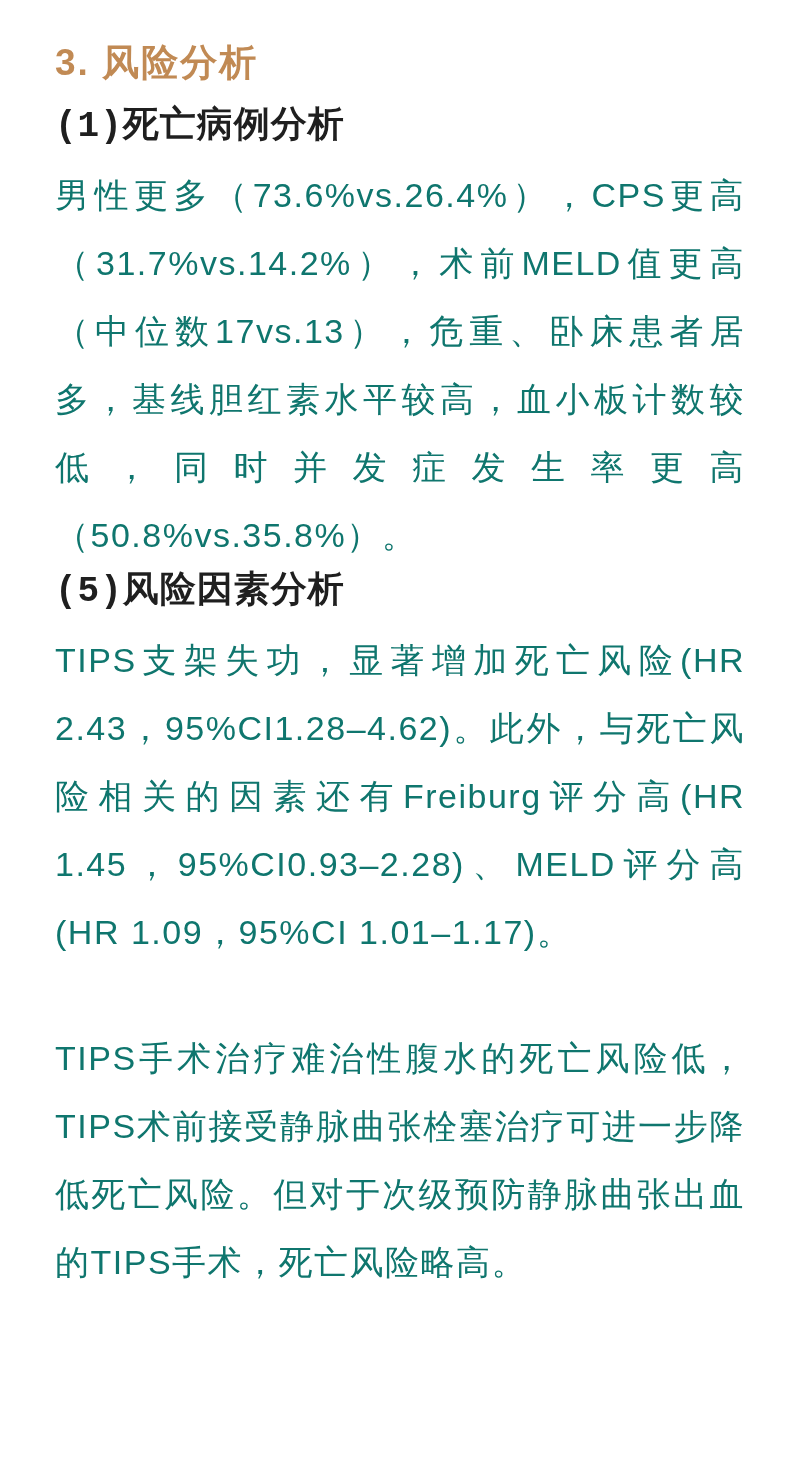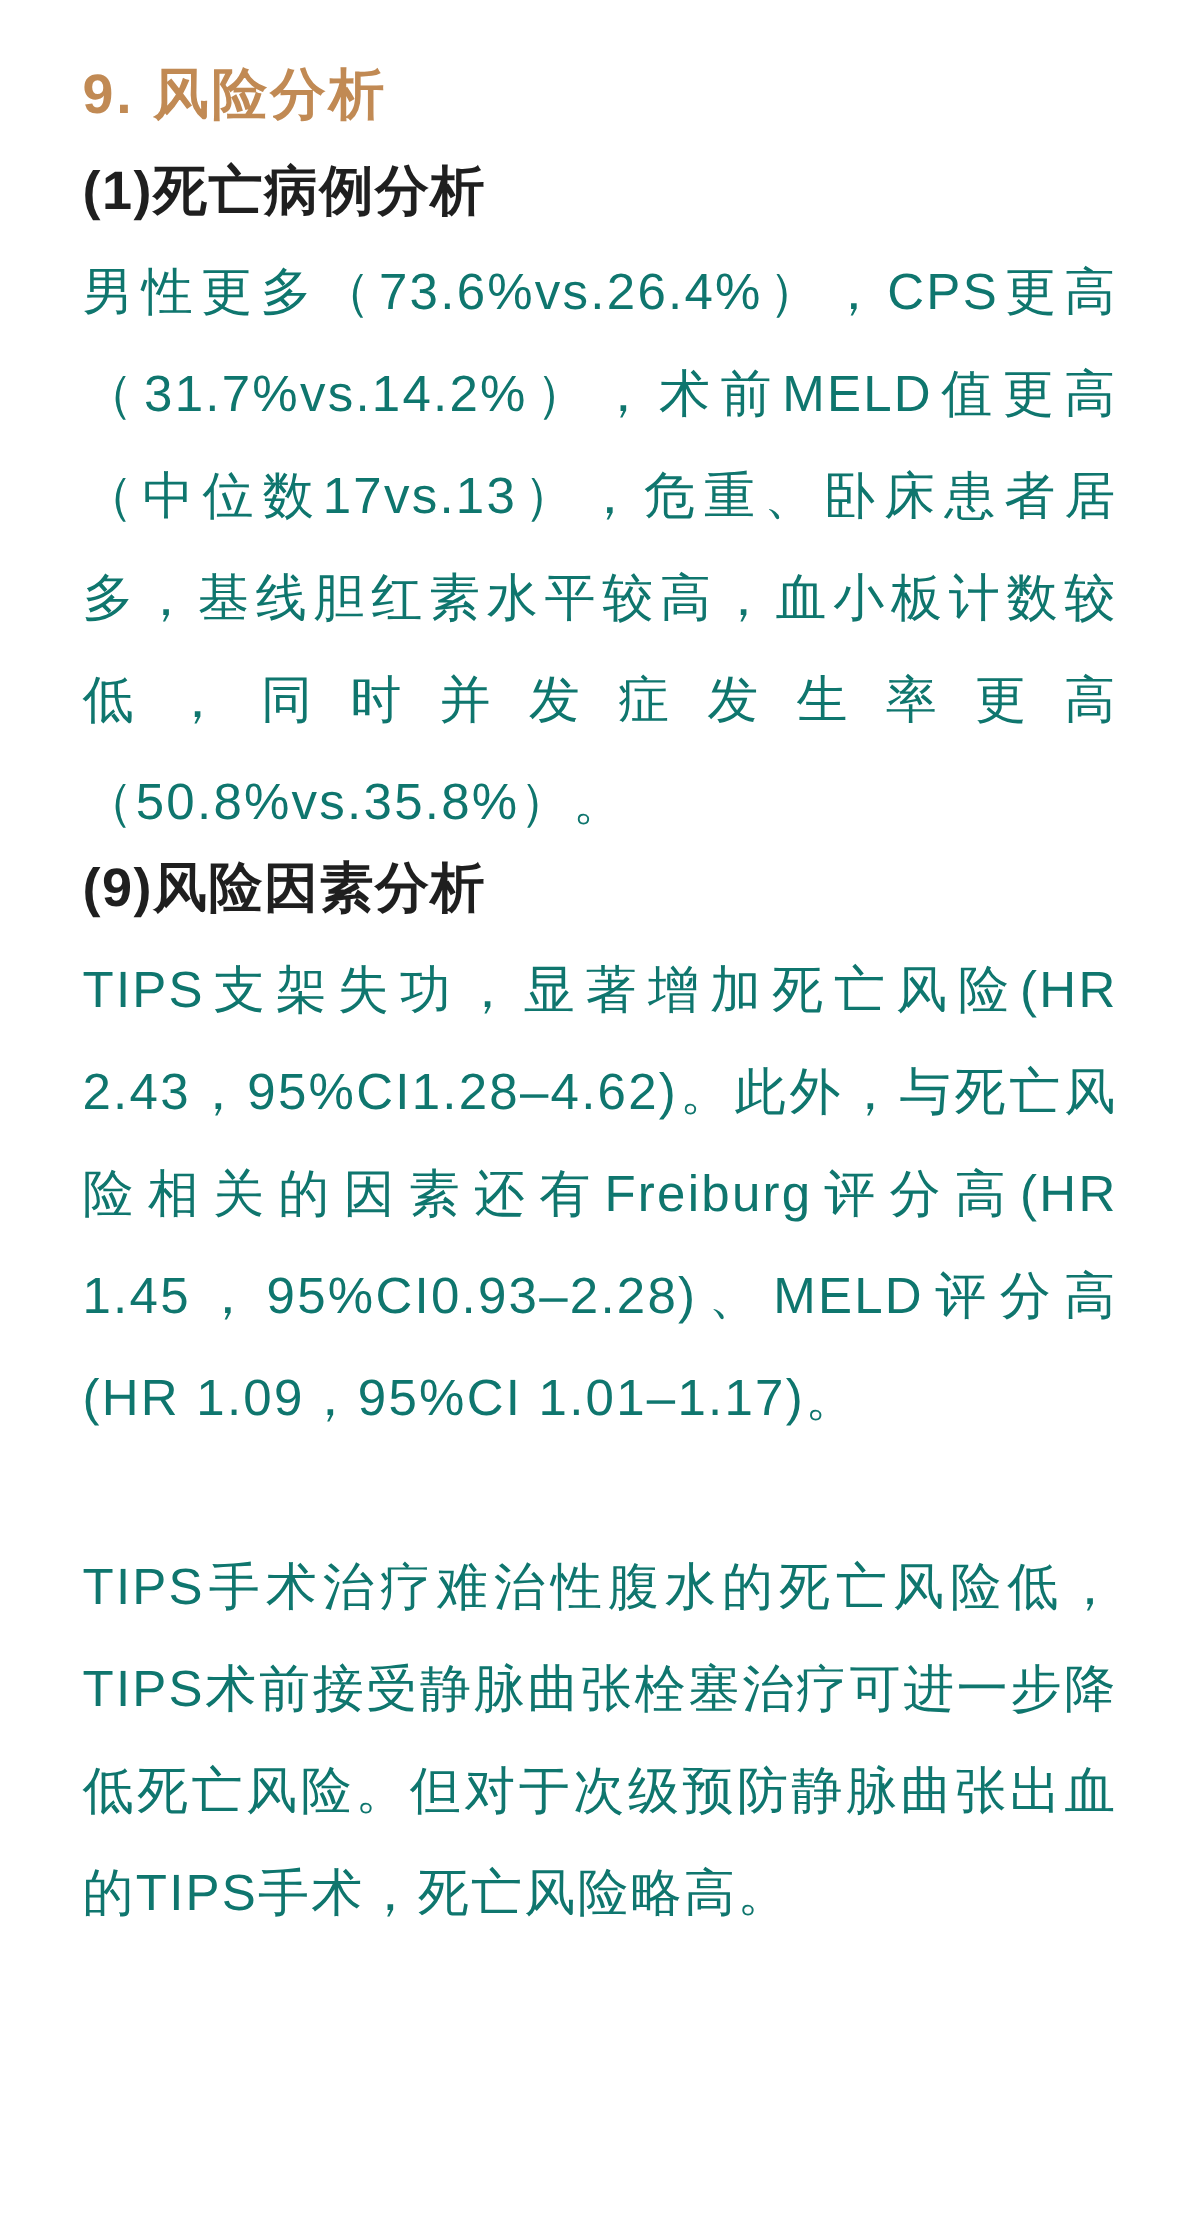--- a/index.html
+++ b/index.html
@@ -27,20 +27,21 @@
     line-height: 1.25;
     margin: 0 0 18px 0;
   }
   .sub-heading {
     font-size: 36px;
     font-weight: 700;
     color: #1f1f1f;
     letter-spacing: 1px;
     line-height: 1.3;
     margin: 0 0 10px 0;
+    font-family: Liberation Mono, monospace;
   }
   .body-para {
     font-size: 34px;
     font-weight: 400;
     color: #0f766e;
     line-height: 68px;
     letter-spacing: 1.5px;
     text-align: justify;
     margin: 0 0 58px 0;
   }
@@ -49,26 +50,26 @@
   }
   .section {
     margin: 0;
   }
 </style>
 </head>
 <body>
 
 <div class="article">
 
-  <h1 class="section-title">9. 风险分析</h1>
+  <h1 class="section-title">3. 风险分析</h1>
 
   <div class="section">
     <h2 class="sub-heading">(1)死亡病例分析</h2>
     <p class="body-para">男性更多（73.6%vs.26.4%），CPS更高（31.7%vs.14.2%），术前MELD值更高（中位数17vs.13），危重、卧床患者居多，基线胆红素水平较高，血小板计数较低，同时并发症发生率更高（50.8%vs.35.8%）。</p>
   </div>
 
   <div class="section">
-    <h2 class="sub-heading">(9)风险因素分析</h2>
+    <h2 class="sub-heading">(5)风险因素分析</h2>
     <p class="body-para">TIPS支架失功，显著增加死亡风险(HR 2.43，95%CI1.28–4.62)。此外，与死亡风险相关的因素还有Freiburg评分高(HR 1.45，95%CI0.93–2.28)、MELD评分高(HR 1.09，95%CI 1.01–1.17)。</p>
     <p class="body-para">TIPS手术治疗难治性腹水的死亡风险低，TIPS术前接受静脉曲张栓塞治疗可进一步降低死亡风险。但对于次级预防静脉曲张出血的TIPS手术，死亡风险略高。</p>
   </div>
 
 </div>
 
 </body></html>

